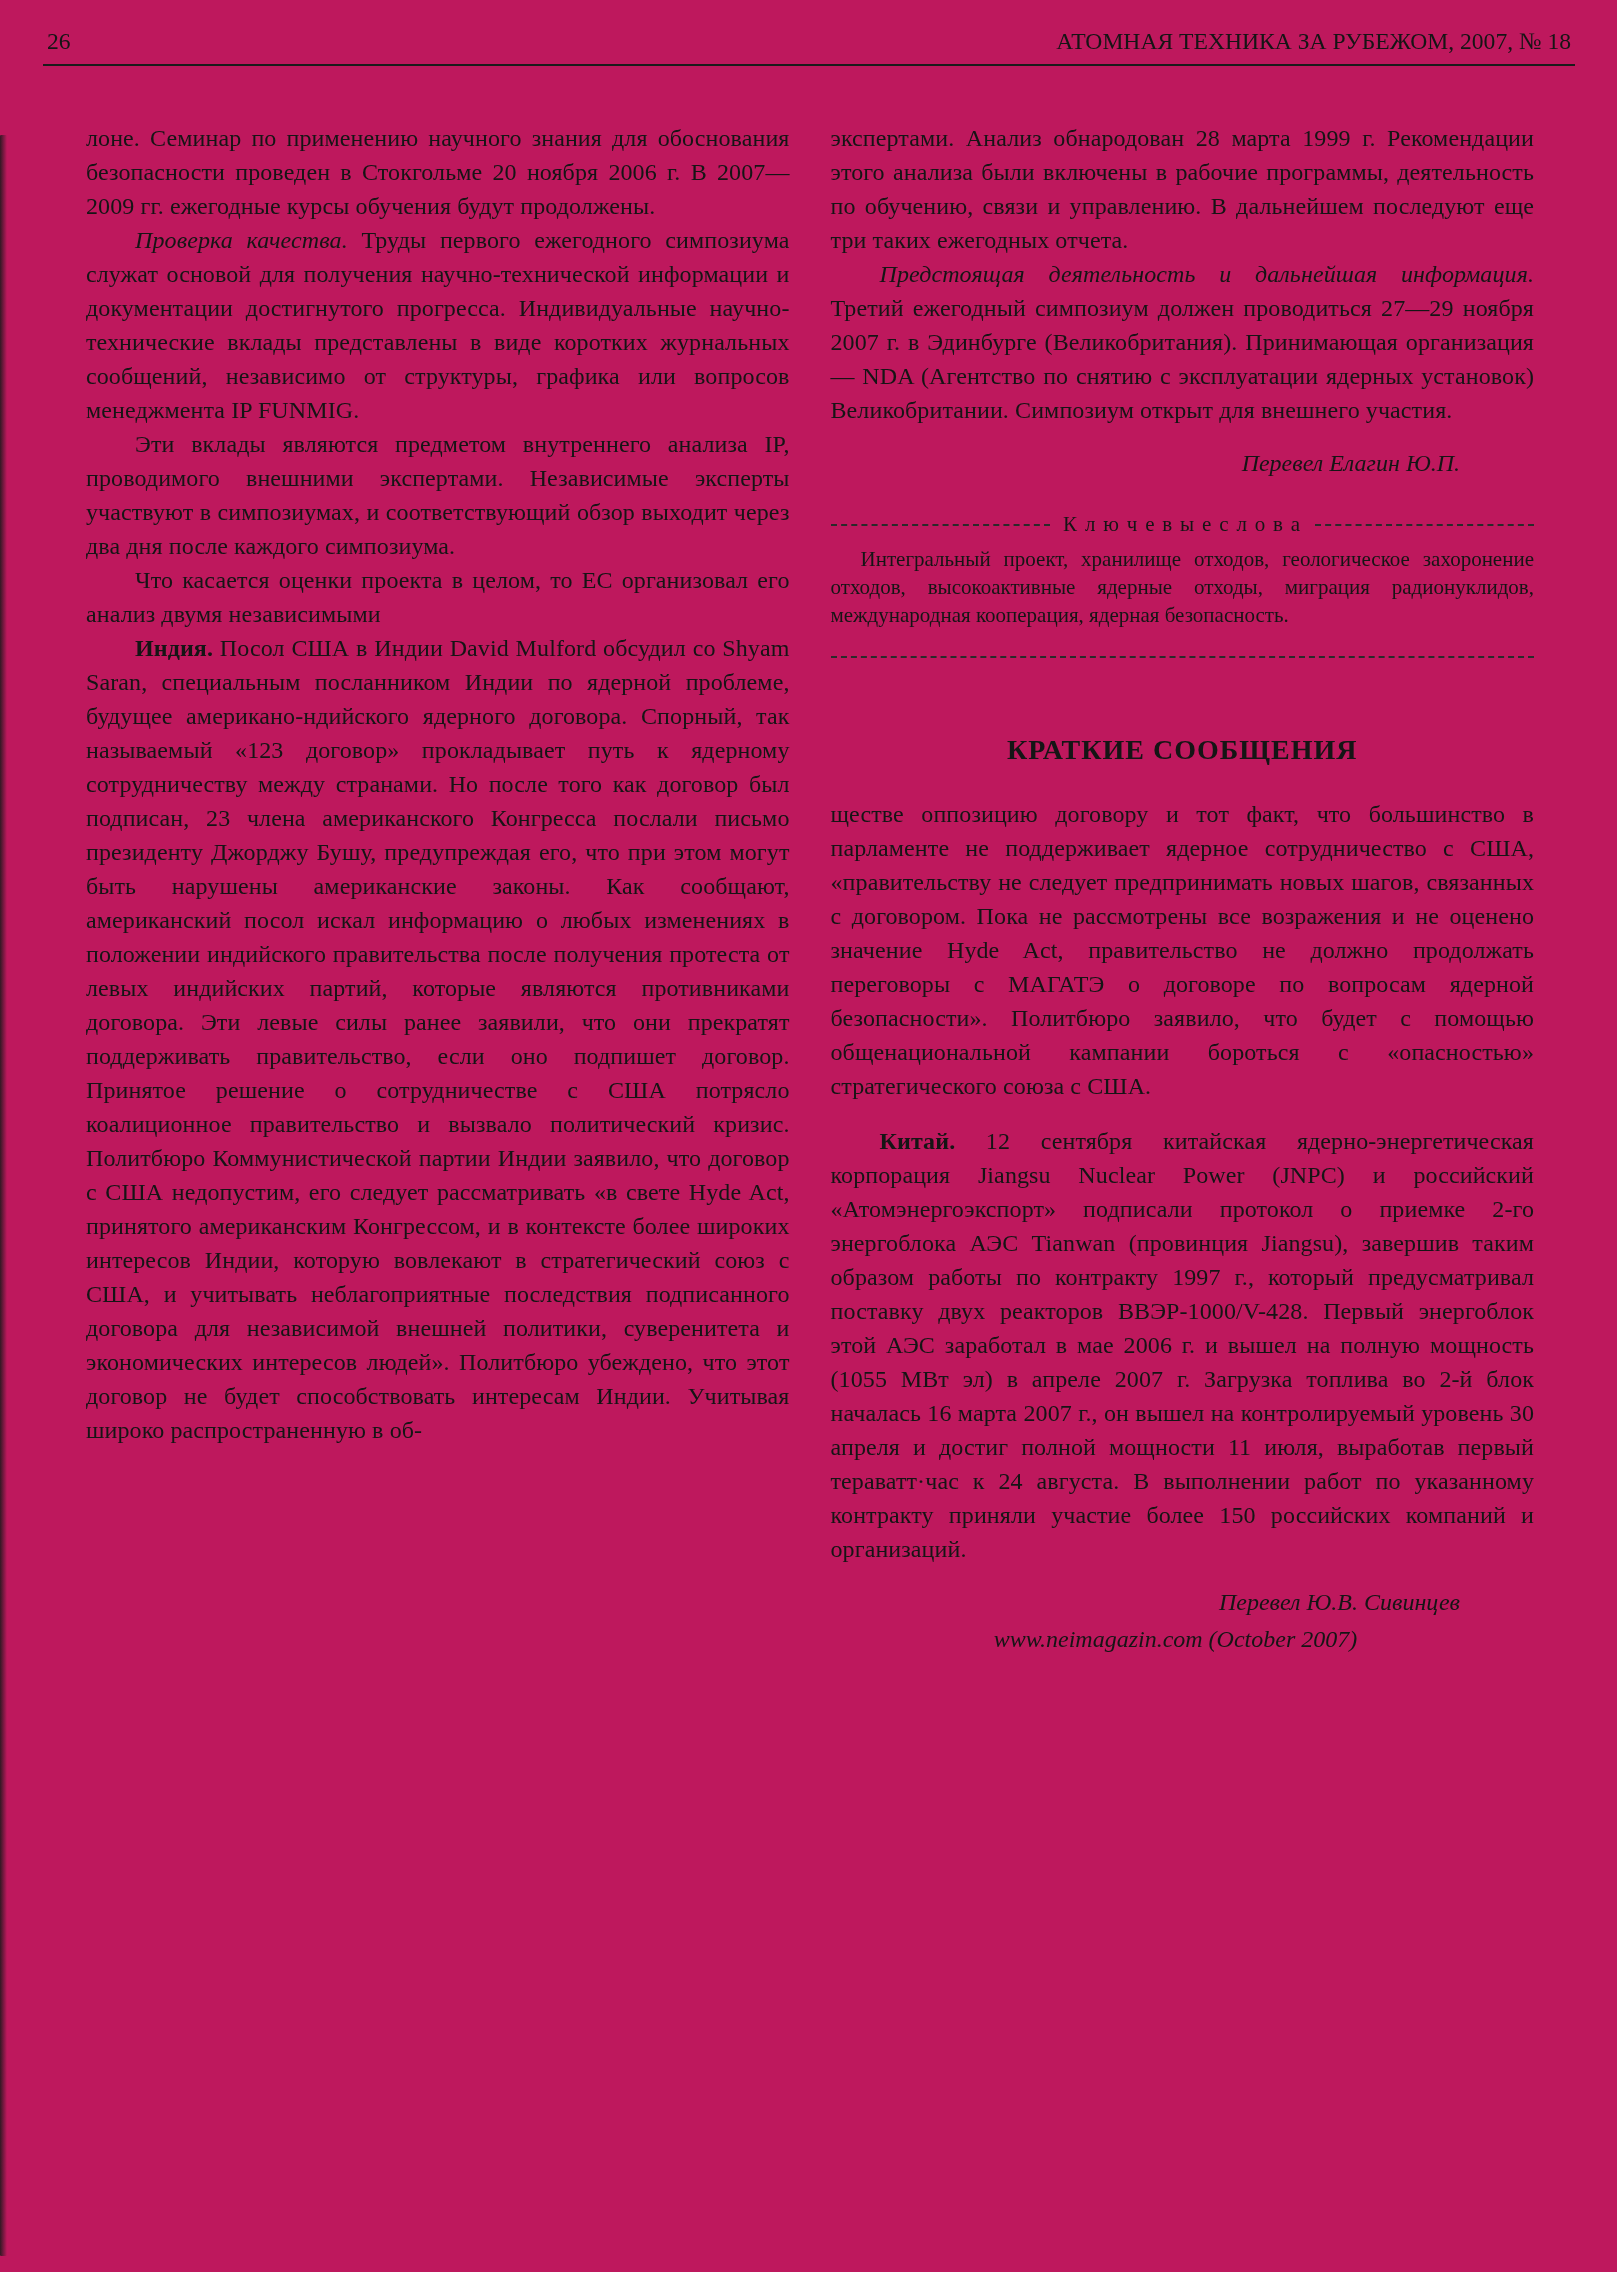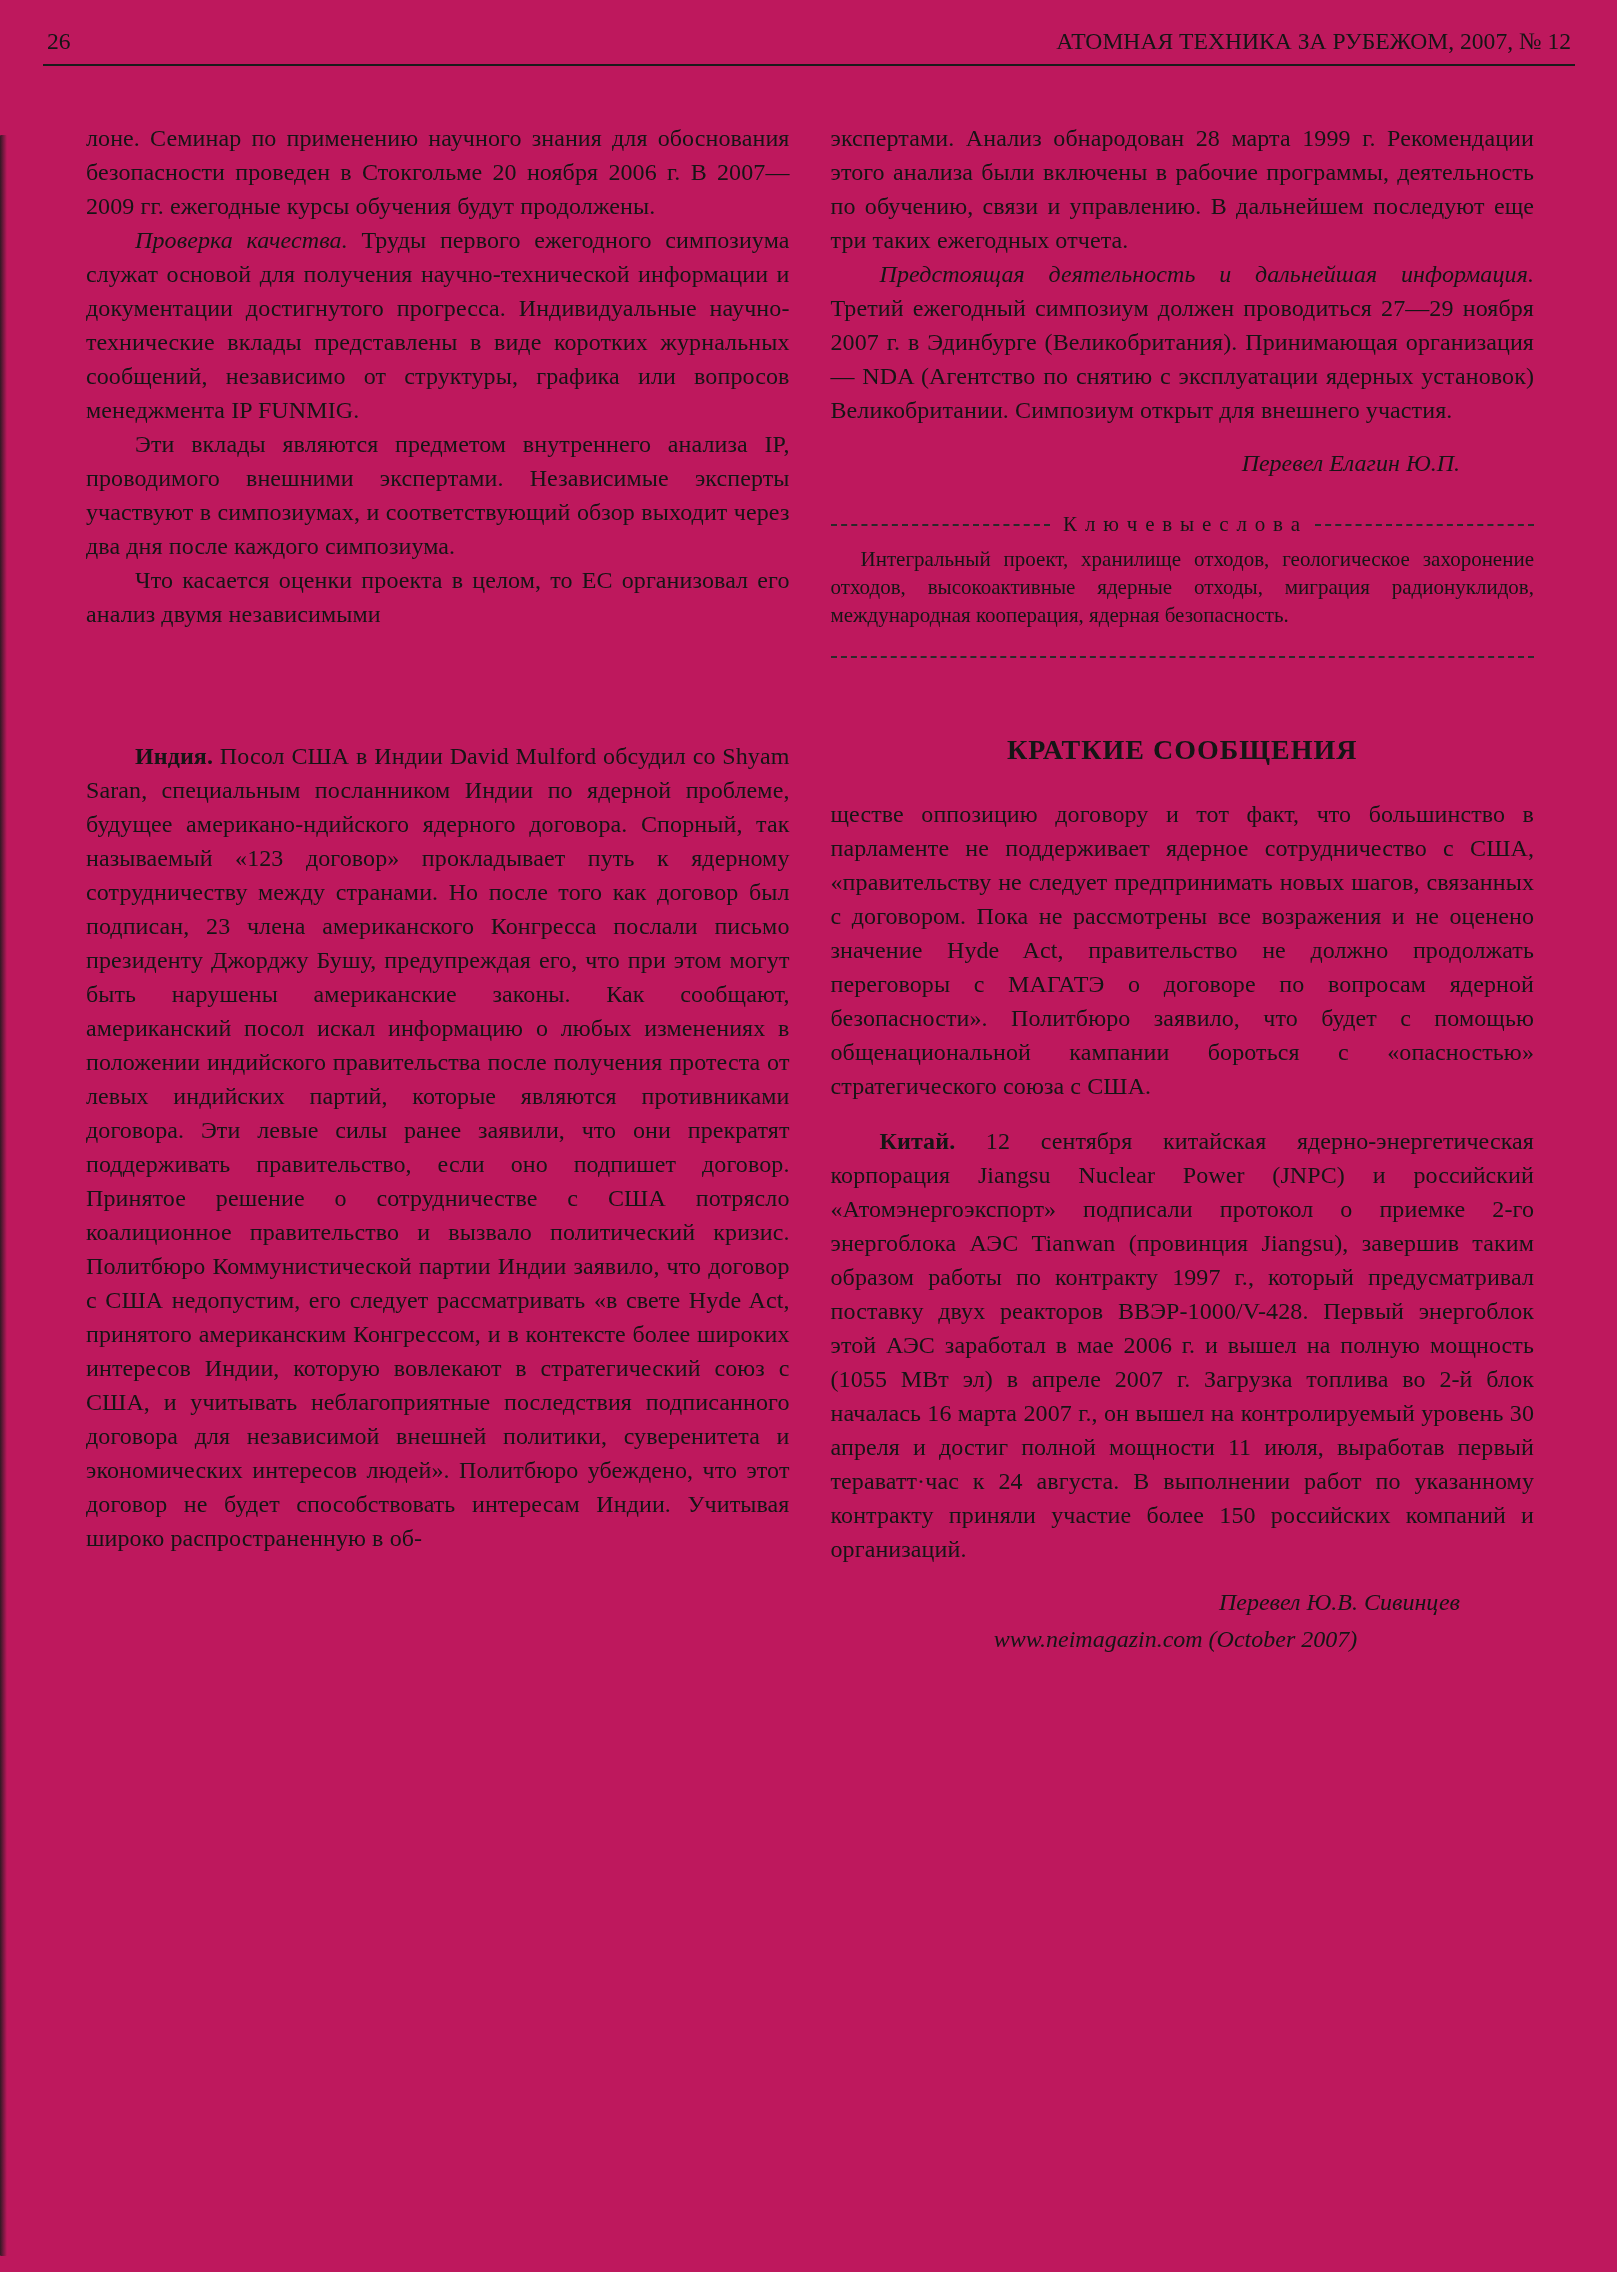--- a/index.html
+++ b/index.html
@@ -76,42 +76,42 @@
   }
   .kw-rule { border-top: 2px dashed #2a2a2a; margin-top: 27px; }
   .section-heading {
     text-align: center;
     font-weight: bold;
     font-size: 28px;
     line-height: 31px;
     letter-spacing: 1px;
     margin-top: 76px;
   }
-  .gap-before-article { margin-top: 108px; }
+  .gap-before-article { }
   .gap-paragraph { margin-top: 21px; }
   .after-heading { margin-top: 32px; }
   .source-line {
     font-size: 24px;
     line-height: 34px;
     font-style: italic;
     text-align: center;
     margin-top: 2.7px;
     padding-right: 13.5px;
   }
 </style>
 </head>
 <body>
 
 <div class="page">
 
   <div class="scan-edge"></div>
 
   <header class="header">
     <span>26</span>
-    <span>АТОМНАЯ ТЕХНИКА ЗА РУБЕЖОМ, 2007, № 12</span>
+    <span>АТОМНАЯ ТЕХНИКА ЗА РУБЕЖОМ, 2007, № 18</span>
   </header>
   <div class="header-rule"></div>
 
   <main class="columns">
 
     <section class="col">
       <p class="para no-indent">
         <span>лоне. Семинар по применению научного знания для обоснования безопасности проведен в Стокгольме 20 ноября 2006 г. В 2007—2009 гг. ежегодные курсы обучения будут продолжены.</span>
       </p>
       <p class="para">

